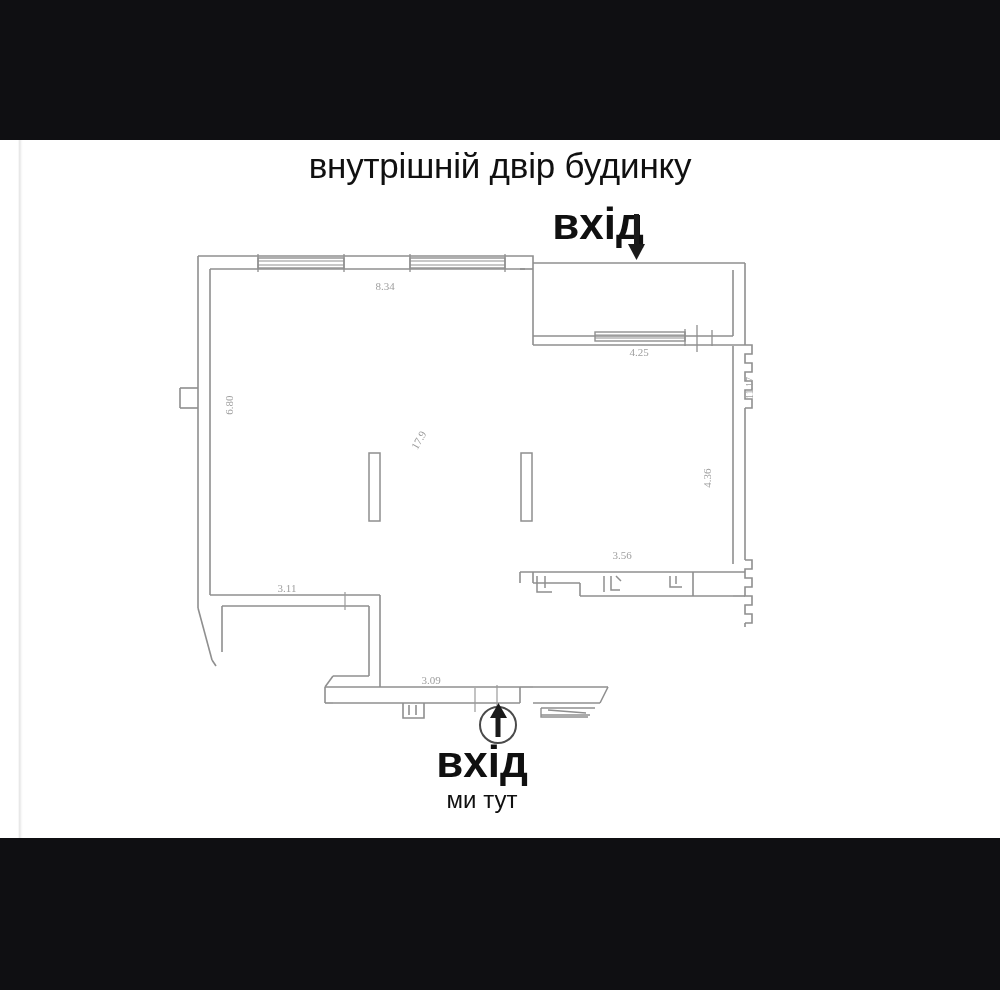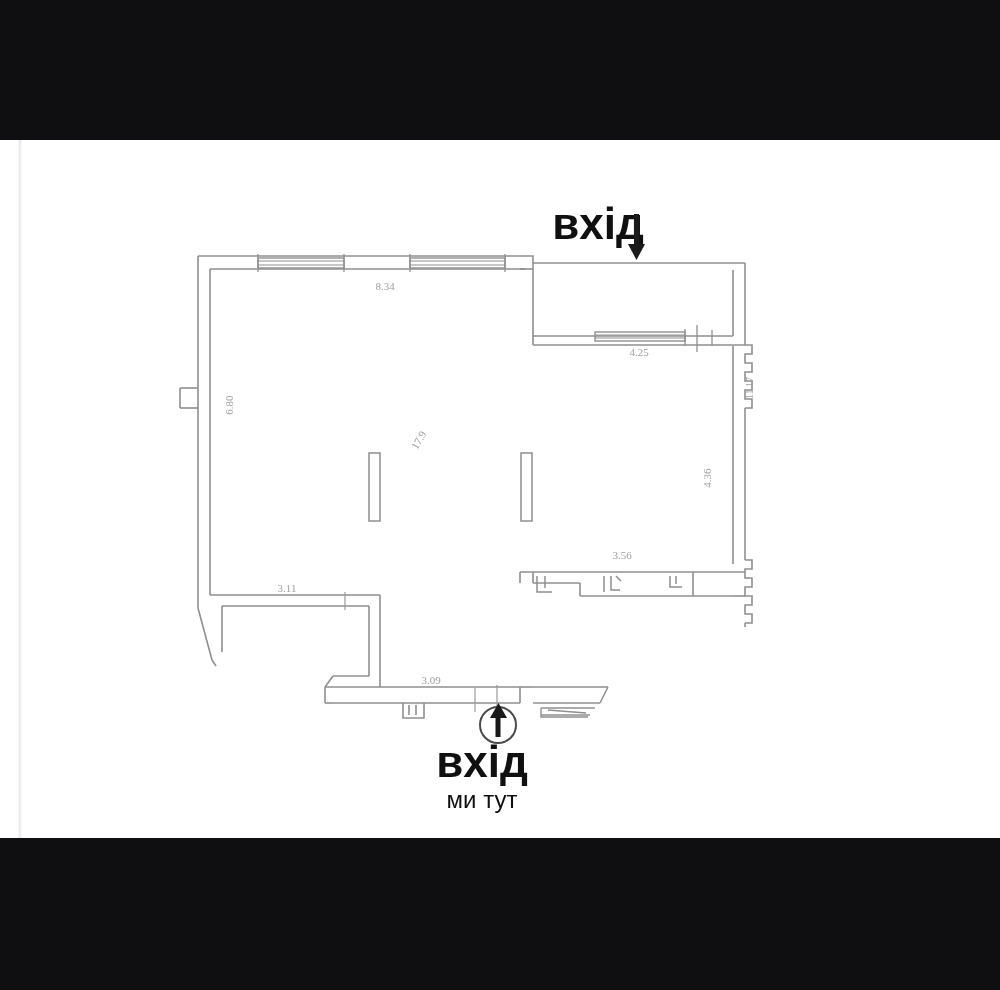--- a/index.html
+++ b/index.html
@@ -93,20 +93,21 @@
 
 <div id="stage">
 
   <div class="bar" id="bar-top"></div>
   <div class="bar" id="bar-bot"></div>
 
   <div id="page">
 
     <div id="page-seam"></div>
 
+    <div class="caption" id="cap-yard">внутрішній двір будинку</div>
 
     <div class="caption" id="cap-entrance-top">вхід</div>
 
     <div class="caption" id="cap-entrance-bottom">вхід</div>
 
     <div class="caption" id="cap-wearehere">ми тут</div>
 
     <div id="plan">
       <svg width="1000" height="698" viewBox="0 0 1000 698" xmlns="http://www.w3.org/2000/svg">
 

